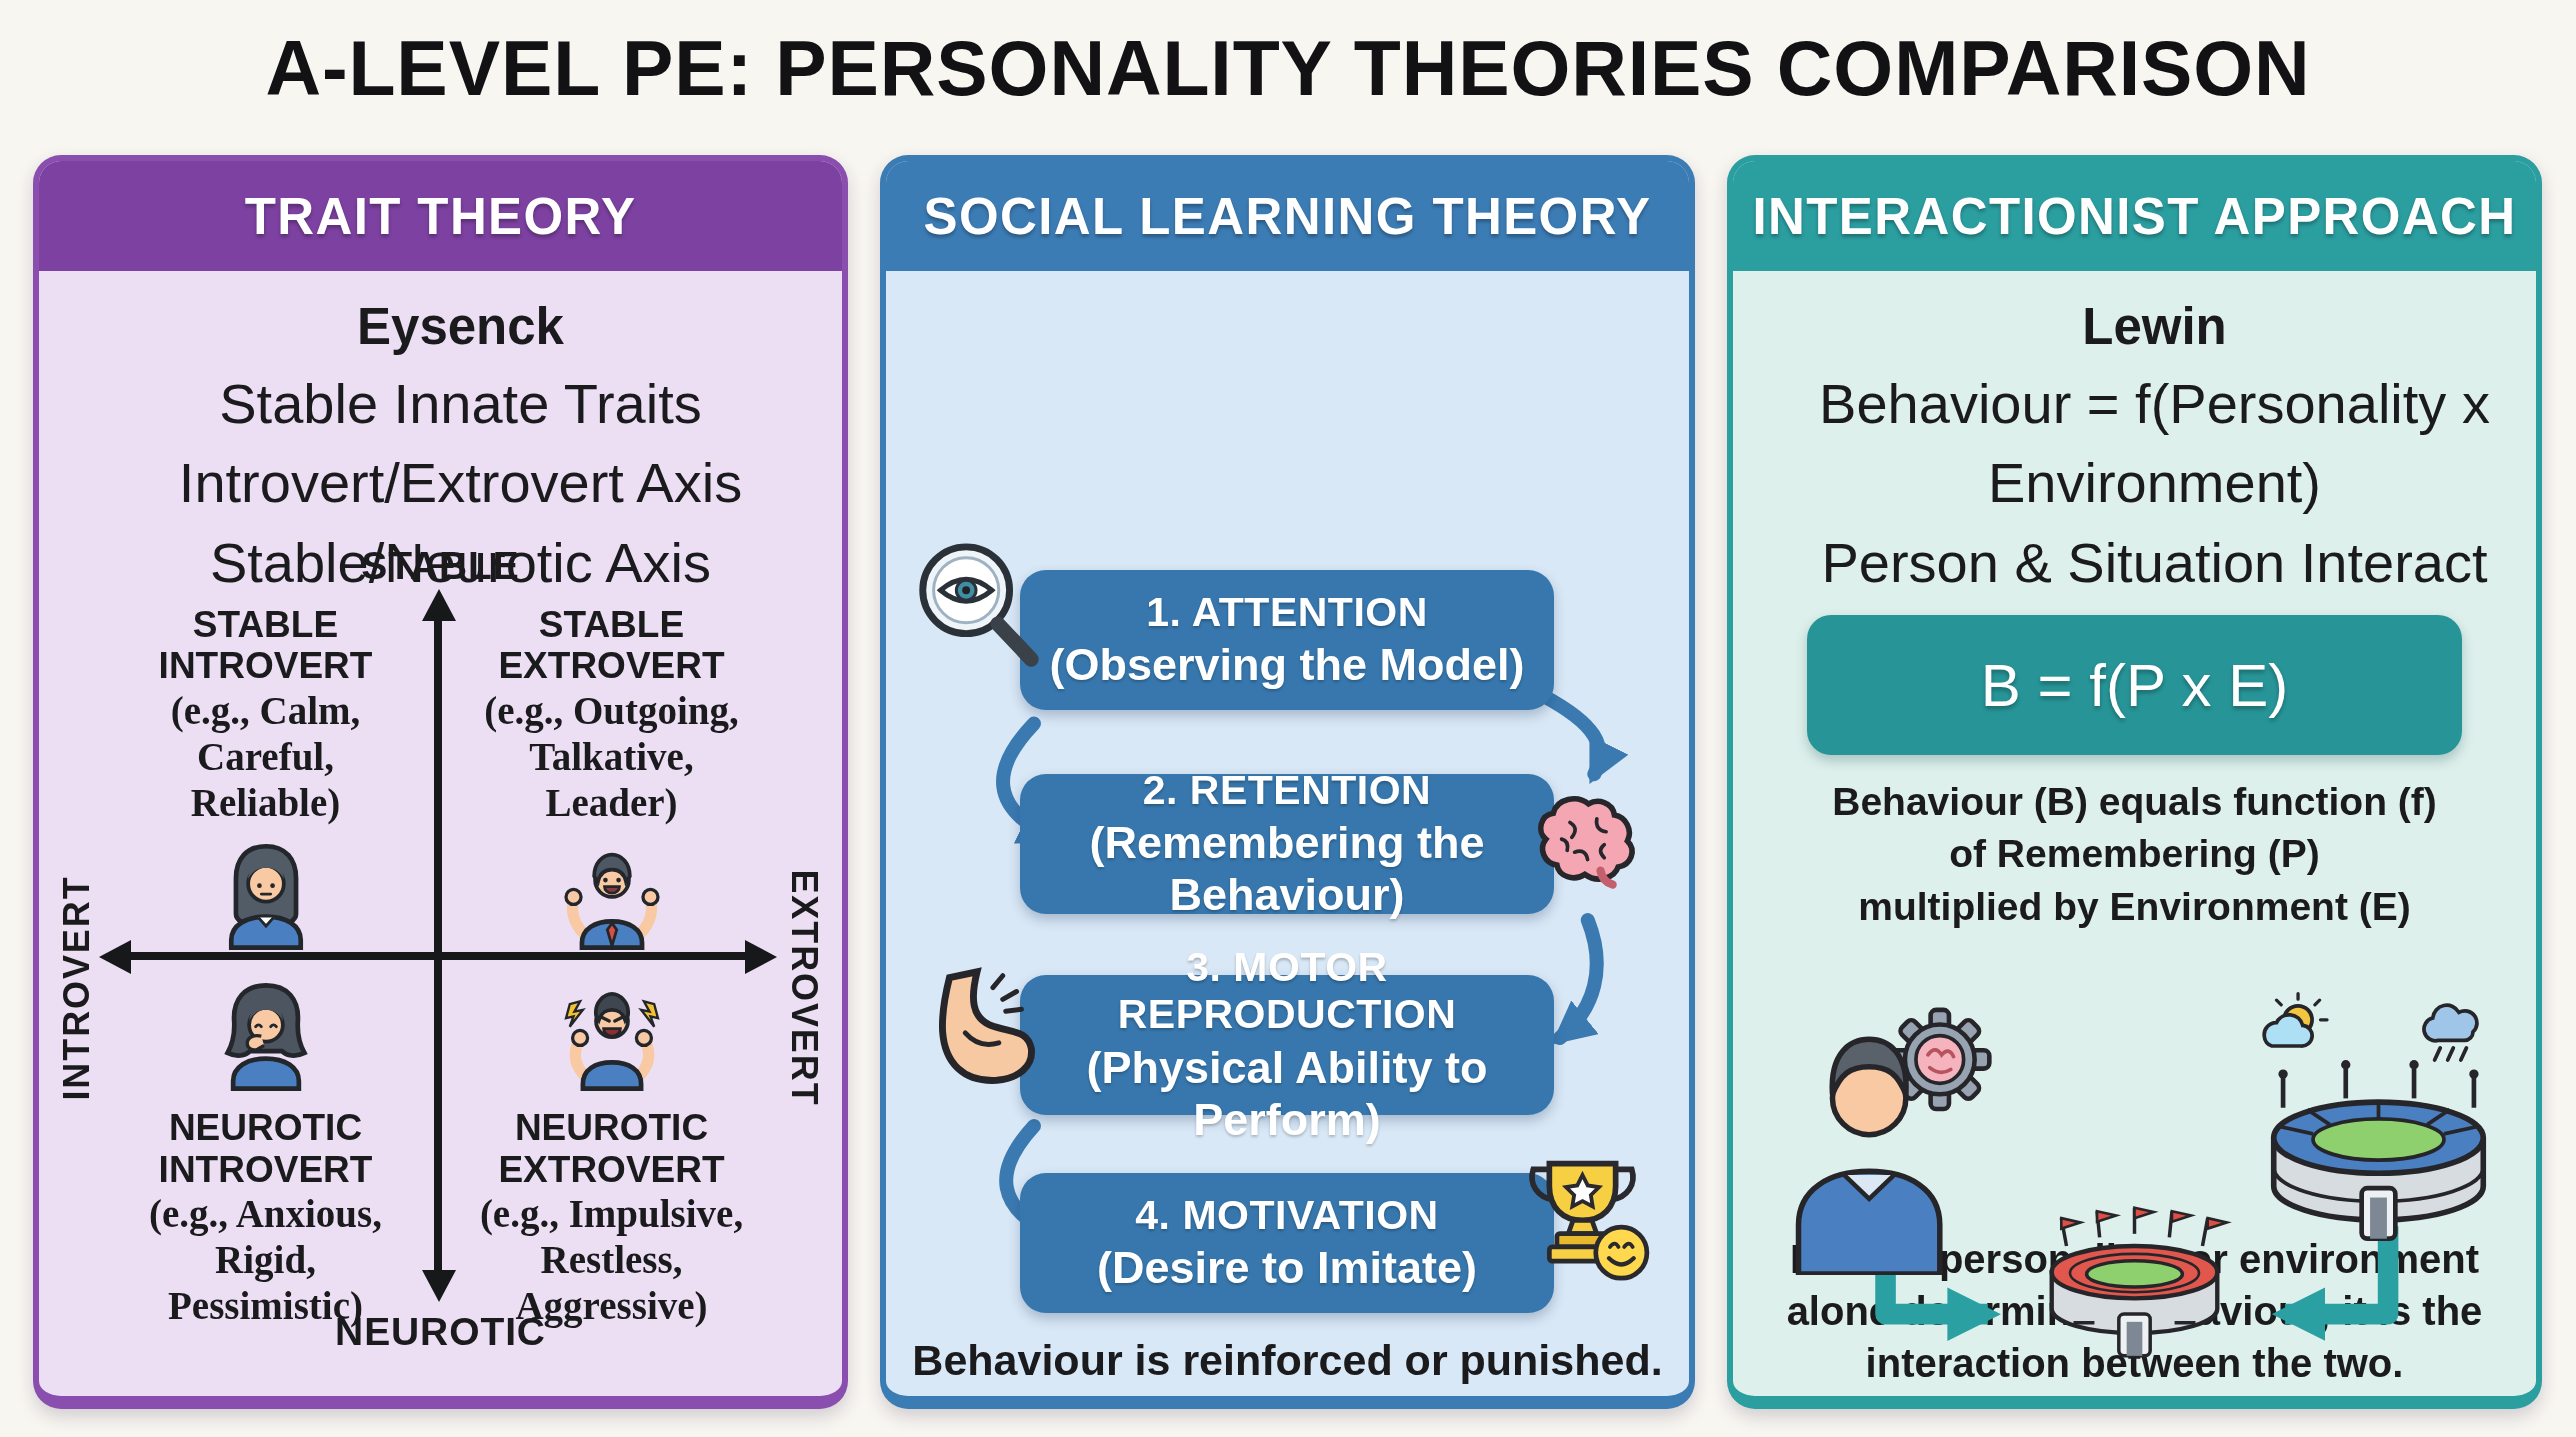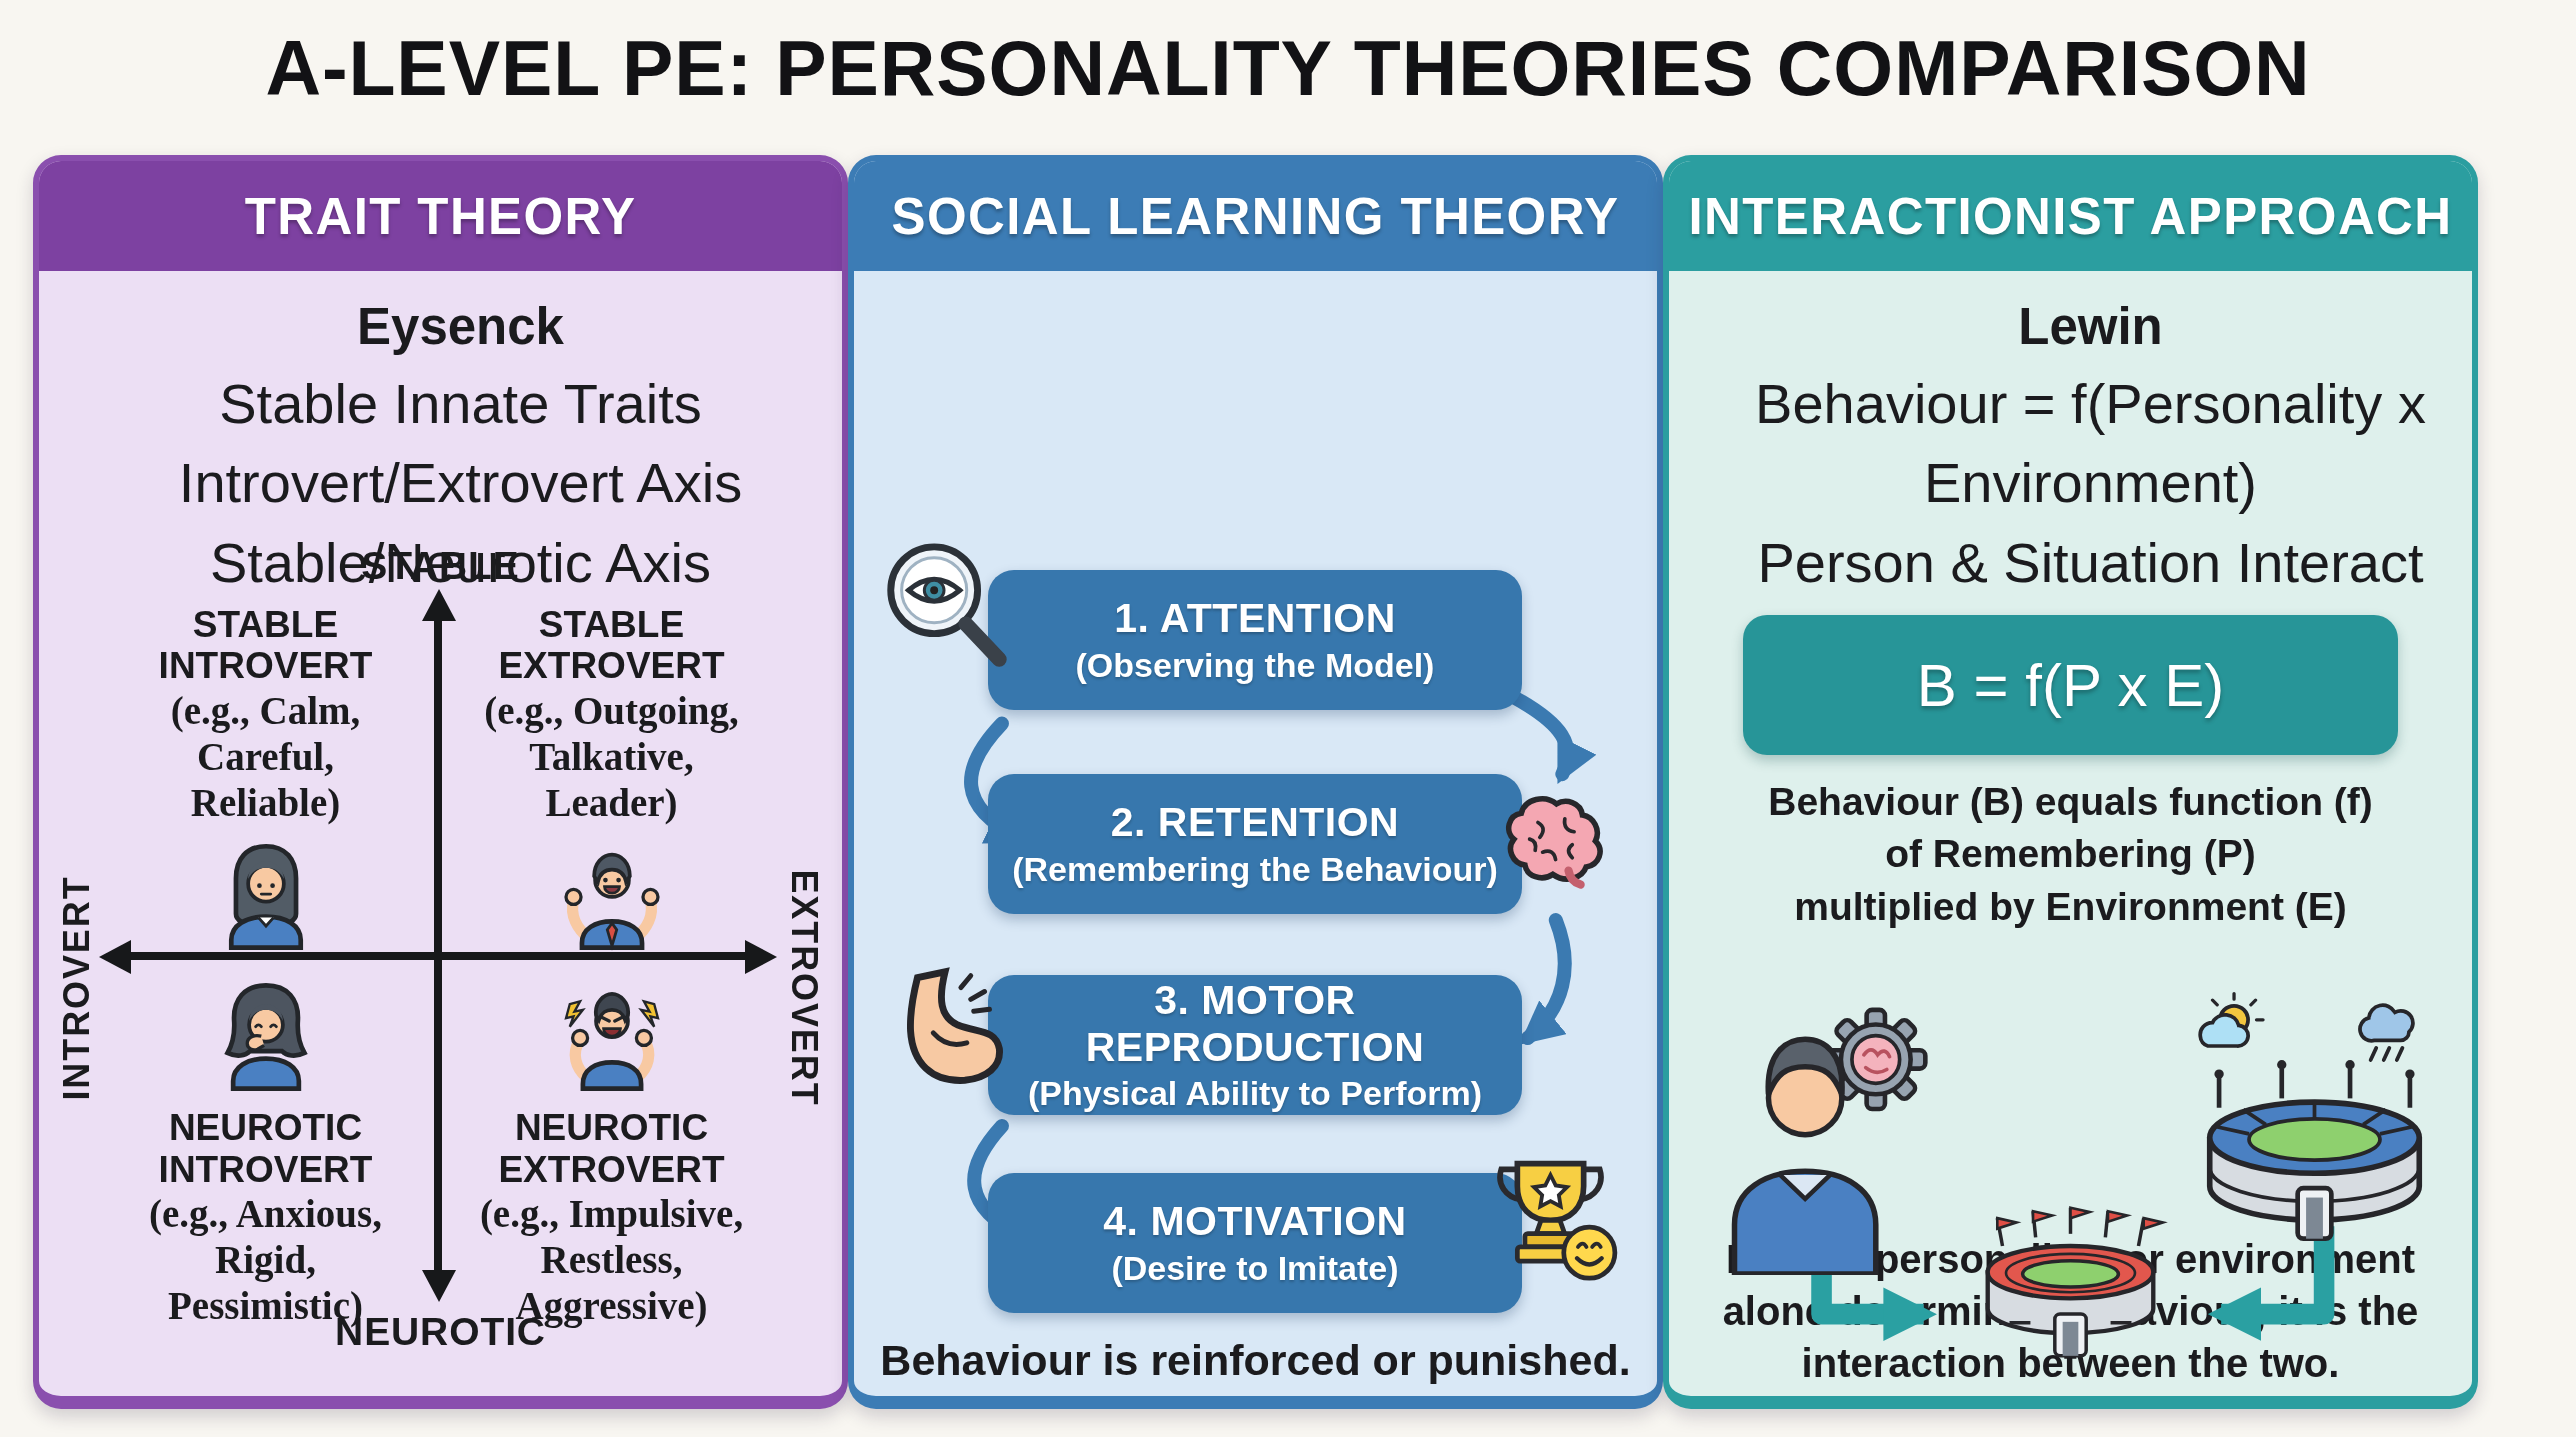--- a/index.html
+++ b/index.html
@@ -6,21 +6,21 @@
   body{
     width:2576px;height:1438px;background:#f8f6f1;
     font-family:"Liberation Sans", sans-serif;color:#1b1b1e;
     position:relative;overflow:hidden;
   }
   .page-title{
     text-align:center;padding-top:24px;font-size:77px;font-weight:800;
     letter-spacing:0.9px;color:#121215;
   }
   .panels{
-    position:absolute;left:33px;top:155px;width:2510px;display:flex;
+    position:absolute;left:33px;top:155px;width:2510px;display:flex;gap:32px;
   }
   .panel{
     width:815px;height:1254px;border-radius:28px;overflow:hidden;
     box-shadow:0 7.5px 17px rgba(40,30,60,.18);box-sizing:border-box;
     display:flex;flex-direction:column;
   }
   .panel.trait{border:6.6px solid #8a4fae;border-bottom-width:13px;background:#ecdff4;}
   .panel.slt{border:6.6px solid #3c7cb5;border-bottom-width:13px;background:#d9e8f6;}
   .panel.inter{border:6.6px solid #2b9ea0;border-bottom-width:13px;background:#def0ec;justify-content:space-between;}
   .panel-header{
@@ -67,21 +67,21 @@
   .flow{position:absolute;left:0;top:273px;width:802px;height:784px;}
   .flow svg.links{position:absolute;left:0;top:0;width:100%;height:100%;z-index:1;}
   .step-box{
     position:absolute;left:134px;width:534px;height:140px;border-radius:26px;
     background:#3777ad;color:#fff;text-align:center;z-index:2;
     display:flex;flex-direction:column;align-items:center;justify-content:center;
     box-shadow:0 5.6px 11.2px rgba(20,50,90,.25);
   }
   .sb1{top:26px;} .sb2{top:230px;text-align:center;} .sb3{top:431px;} .sb4{top:629px;}
   .step-title{font-size:41px;font-weight:800;letter-spacing:0.5px;text-shadow:0 1.9px 2.8px rgba(0,0,0,.25);}
-  .step-sub{font-size:34px;font-weight:700;margin-top:3.7px;text-shadow:0 1.9px 2.8px rgba(0,0,0,.22);}
+  .step-sub{font-size:45px;font-weight:700;margin-top:3.7px;text-shadow:0 1.9px 2.8px rgba(0,0,0,.22);}
   .flow-icon{position:absolute;z-index:3;}
   .fi-mag{left:19px;top:-9.4px;width:148px;height:148px;}
   .fi-brain{left:633px;top:234px;width:139px;height:139px;}
   .fi-bicep{left:24px;top:410px;width:148px;height:148px;}
   .fi-trophy{left:616px;top:595px;width:161px;height:161px;}
   .flow-icon svg{width:100%;height:100%;}
   .slt-footer{position:absolute;left:0;top:1065px;width:100%;text-align:center;font-size:43px;font-weight:800;}
 
   
   .formula-box{

